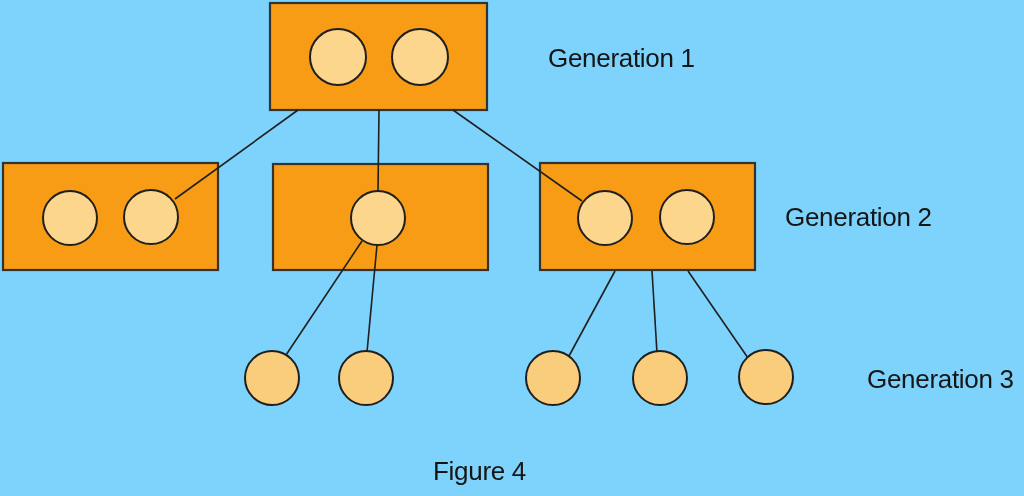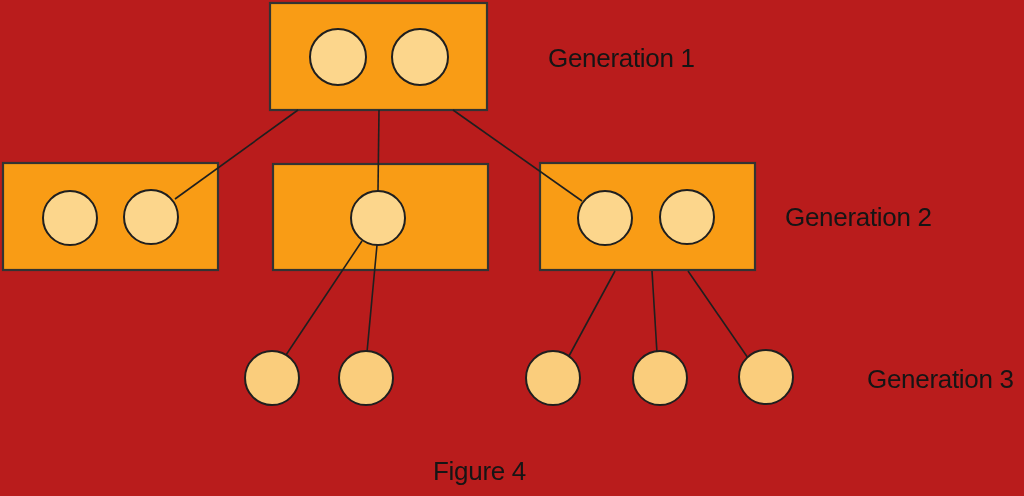--- a/index.html
+++ b/index.html
@@ -4,21 +4,21 @@
 <style>
   html, body {
     margin: 0;
     padding: 0;
     background: #ffffff;
   }
   .stage {
     position: relative;
     width: 1024px;
     height: 496px;
-    background: #b91c1c;
+    background: #7dd3fc;
     overflow: hidden;
   }
   svg {
     display: block;
   }
   text {
     font-family: "Liberation Sans", sans-serif;
     font-size: 26px;
     letter-spacing: -0.3px;
     fill: #151515;

